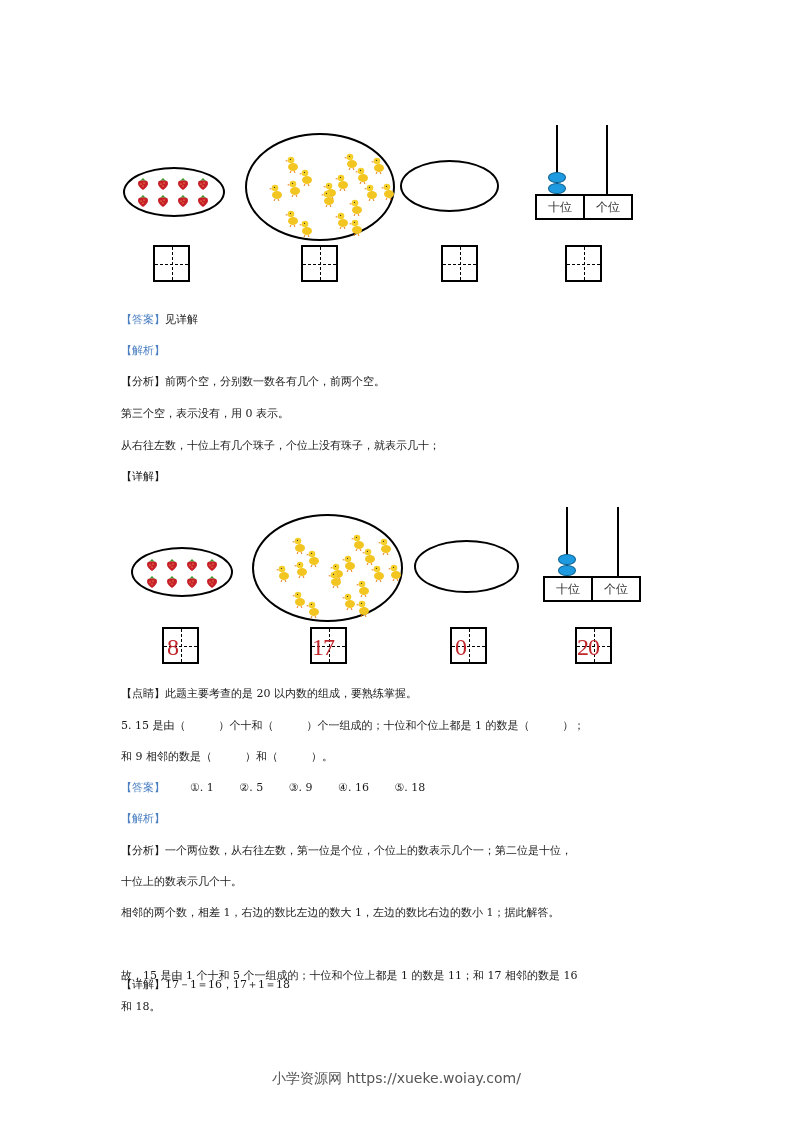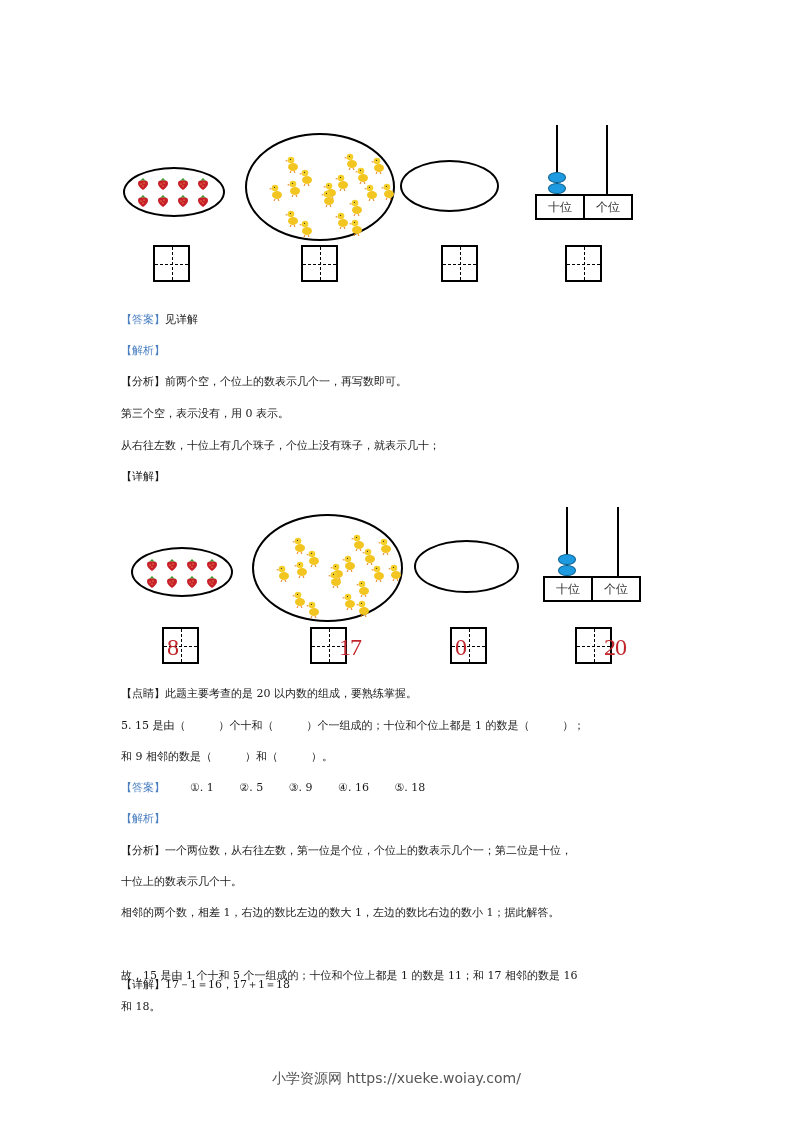--- a/index.html
+++ b/index.html
@@ -6,21 +6,21 @@
     body { width: 793px; height: 1122px; position: relative; overflow: hidden;
            font-family: "DejaVu Serif", "Liberation Serif", serif; color: #1a1a1a; }
     .line { position: absolute; left: 121px; font-size: 11px; line-height: 18px; white-space: nowrap; }
     .blue { color: #4a7fc1; }
     .fig { position: absolute; }
     .oval { position: absolute; border: 2px solid #000; border-radius: 50%; background: #fff; box-sizing: border-box; }
     .grid-box { position: absolute; width: 37px; height: 37px; border: 2px solid #000; box-sizing: border-box; background: #fff; }
     .grid-box::before { content: ""; position: absolute; left: 50%; top: 0; bottom: 0; border-left: 1px dashed #000; }
     .grid-box::after { content: ""; position: absolute; top: 50%; left: 0; right: 0; border-top: 1px dashed #000; }
     .grid-box .digit { position: absolute; left: 0; right: 0; top: 4px; text-align: left; color: #c0262b;
-                       font-size: 24px; line-height: 28px; font-family: "Liberation Serif", serif; z-index: 2; letter-spacing: -1px; padding-left: 27px; }
+                       font-size: 24px; line-height: 28px; font-family: "Liberation Serif", serif; z-index: 2; letter-spacing: -1px; }
     .rod { position: absolute; width: 2px; background: #000; }
     .bead { position: absolute; width: 18px; height: 11px; border-radius: 50%; background: #1e9be0; border: 1px solid #0a5f8f; box-sizing: border-box; }
     .abacus-base { position: absolute; height: 26px; border: 2px solid #000; box-sizing: border-box; display: flex; background: #fff; }
     .abacus-base .cell { flex: 1; text-align: center; font-size: 12px; line-height: 22px; color: #333; }
     .abacus-base .cell + .cell { border-left: 2px solid #000; }
     .straw { position: absolute; width: 14px; height: 14px; }
     .duck { position: absolute; width: 14px; height: 18px; }
     .footer { position: absolute; left: 0; right: 0; top: 1070px; text-align: center; font-size: 14px;
               color: #555; font-family: "DejaVu Sans", sans-serif; }
   </style>
@@ -223,21 +223,21 @@
   <div class="grid-box" style="left:301px;top:245px;"></div>
   <div class="grid-box" style="left:441px;top:245px;"></div>
   <div class="grid-box" style="left:565px;top:245px;"></div>
 </div>
 
 <div class="line" style="top:311px;">
   <span class="blue">【答案】</span><span>见详解</span>
 </div>
 <div class="line blue" style="top:342px;">【解析】</div>
 <div class="line" style="top:373px;">
-  <span>【分析】</span><span>前两个空，个位上的数表示几个一，再写数即可。</span>
+  <span>【分析】</span><span>前两个空，分别数一数各有几个，前两个空。</span>
 </div>
 <div class="line" style="top:405px;">第三个空，表示没有，用 0 表示。</div>
 <div class="line" style="top:437px;">从右往左数，十位上有几个珠子，个位上没有珠子，就表示几十；</div>
 <div class="line" style="top:468px;">【详解】</div>
 
 <div class="fig" style="left:0;top:0;width:793px;height:680px;">
   <div class="oval" style="left:131px;top:547px;width:102px;height:50px;"></div>
   <div id="straw2">
       <span class="straw" style="left: 145px; top: 557px;"><svg viewBox="0 0 14 14" width="14" height="14">
           <path d="M7 13 C2 10 1 6 3 4 C5 3 9 3 11 4 C13 6 12 10 7 13Z" fill="#c8202a"></path>

